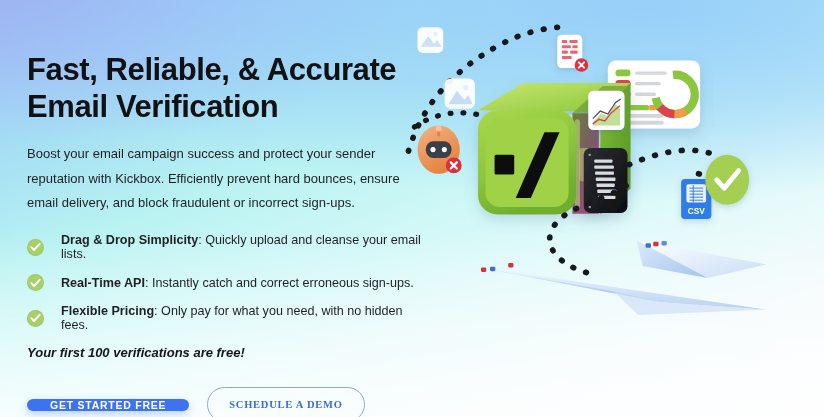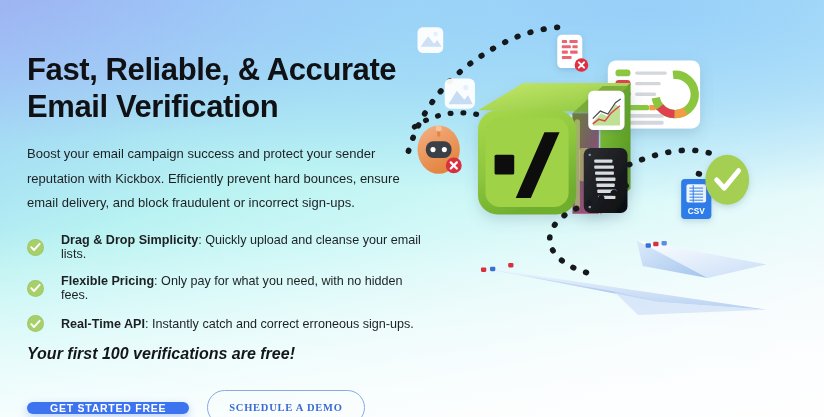--- a/index.html
+++ b/index.html
@@ -73,21 +73,21 @@
     width: 17px; height: 17px;
     border-radius: 50%;
     background: #a7cf6a;
     position: relative;
     box-shadow: inset 0 0 0 1px rgba(0,0,0,0.04);
   }
   .check-badge svg { position: absolute; left: 3px; top: 3.5px; }
   .feature-title { font-weight: bold; }
   .freebie {
     margin-top: 7px;
-    font-size: 16px;
+    font-size: 13px;
     font-weight: bold;
     font-style: italic;
     color: #14171a;
   }
   .cta-row {
     margin-top: 27px;
     display: flex;
     align-items: center;
     gap: 18px;
   }
@@ -341,31 +341,31 @@
           <b class="feature-title">Drag &amp; Drop Simplicity</b><span>: Quickly upload and cleanse your email lists.</span>
         </span>
       </li>
       <li class="feature">
         <span class="check-badge">
           <svg width="11" height="10" viewBox="0 0 11 10" xmlns="http://www.w3.org/2000/svg">
             <path d="M1.3 5.2 L4 8 L9.6 1.8" fill="none" stroke="#ffffff" stroke-width="1.9" stroke-linecap="round" stroke-linejoin="round"></path>
           </svg>
         </span>
         <span>
-          <b class="feature-title">Flexible Pricing</b><span>: Only pay for what you need, with no hidden fees.</span>
+          <b class="feature-title">Real-Time API</b><span>: Instantly catch and correct erroneous sign-ups.</span>
         </span>
       </li>
       <li class="feature">
         <span class="check-badge">
           <svg width="11" height="10" viewBox="0 0 11 10" xmlns="http://www.w3.org/2000/svg">
             <path d="M1.3 5.2 L4 8 L9.6 1.8" fill="none" stroke="#ffffff" stroke-width="1.9" stroke-linecap="round" stroke-linejoin="round"></path>
           </svg>
         </span>
         <span>
-          <b class="feature-title">Real-Time API</b><span>: Instantly catch and correct erroneous sign-ups.</span>
+          <b class="feature-title">Flexible Pricing</b><span>: Only pay for what you need, with no hidden fees.</span>
         </span>
       </li>
     </ul>
 
     <p class="freebie">Your first 100 verifications are free!</p>
 
     <div class="cta-row">
       <button class="btn btn-primary">GET STARTED FREE</button>
       <button class="btn btn-ghost">SCHEDULE A DEMO</button>
     </div>

